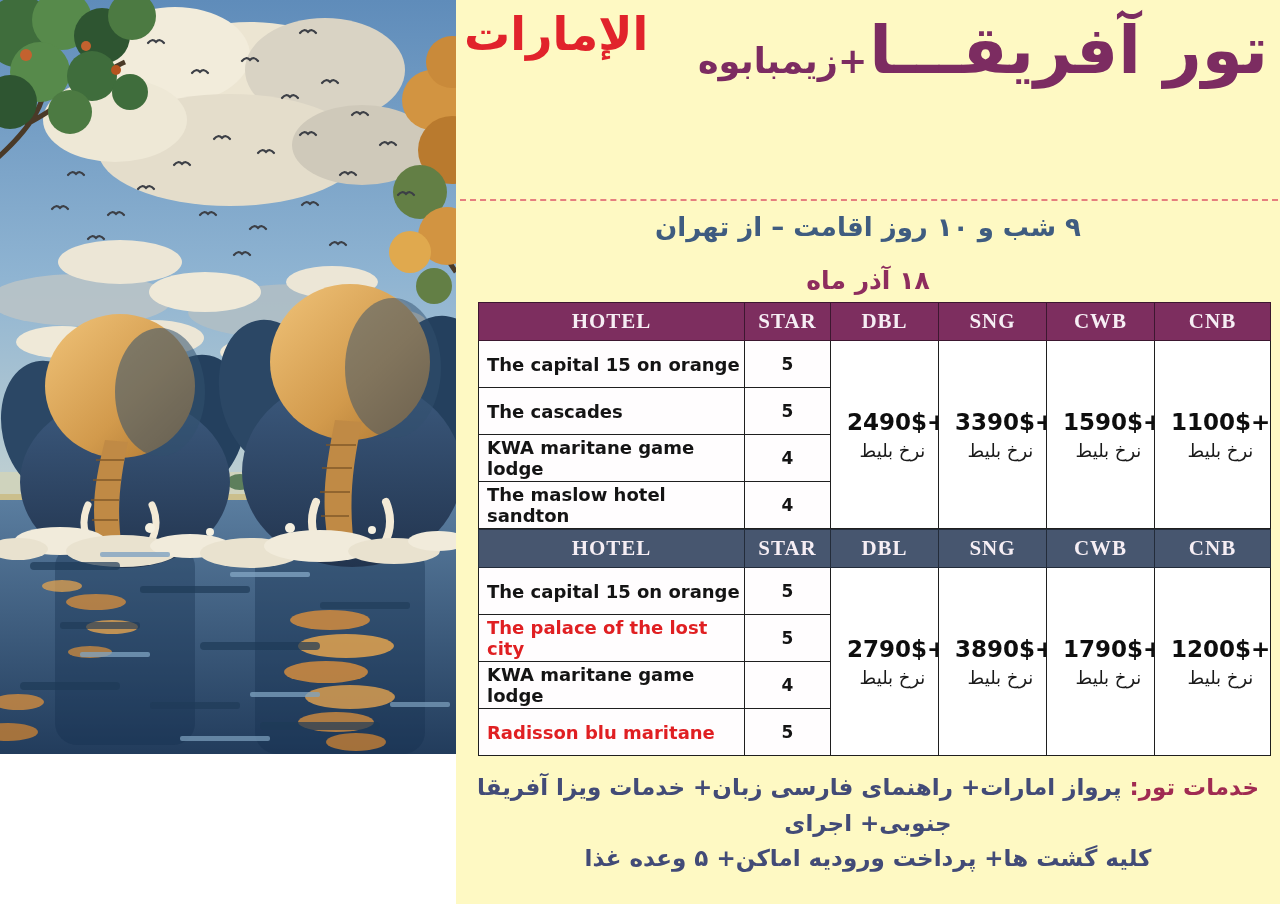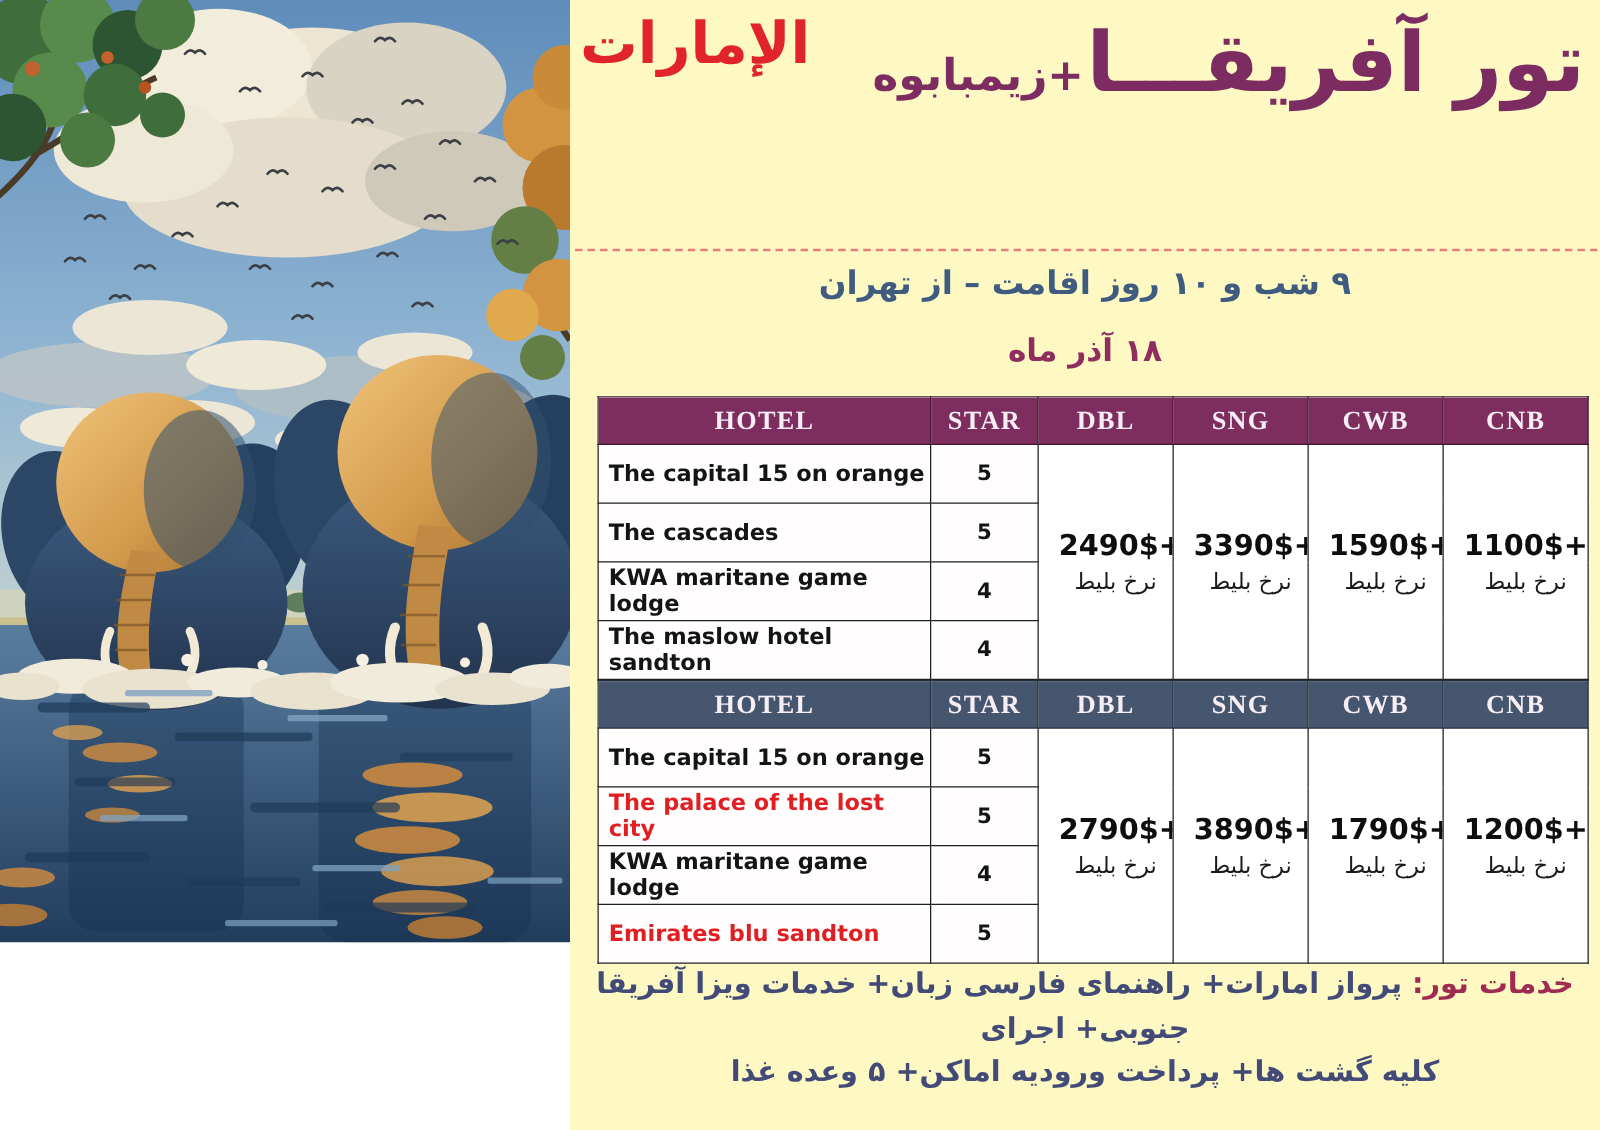--- a/index.html
+++ b/index.html
@@ -24,21 +24,21 @@
   
   .subtitle{position:absolute;top:142px;left:8px;right:8px;text-align:center;direction:rtl;
     color:#df3338;font-size:25px;font-weight:bold;font-style:italic;}
   .divider{position:absolute;top:199px;left:4px;right:2px;border-top:2px dashed #e57f7f;}
   
   .duration{position:absolute;top:212px;left:0;right:0;text-align:center;direction:rtl;
     color:#3f5c80;font-size:26px;font-weight:bold;}
   .start-date{position:absolute;top:250px;left:0;right:0;text-align:center;direction:rtl;
     color:#8e2d5e;font-size:25px;font-weight:bold;margin-top:16px;}
   
-  .tables{position:absolute;top:317px;left:22px;width:792px;}
+  .tables{position:absolute;top:302px;left:22px;width:792px;}
   table{border-collapse:collapse;table-layout:fixed;width:792px;background:#fffdfe;}
   th,td{border:1px solid #1f1f1f;text-align:center;padding:0;overflow:hidden;}
   thead th{height:37px;color:#f6eef4;font-family:"Liberation Serif","DejaVu Serif",serif;
     font-size:21px;font-weight:600;letter-spacing:1px;}
   .t1 thead th{background:#7d2e5f;border-color:#3d1730;}
   .t2 thead th{background:#47566f;border-color:#232c3a;}
   td.hotel{text-align:left;padding-left:8px;font-size:18px;font-weight:bold;color:#141414;height:46px;}
   td.star{font-size:17px;font-weight:bold;color:#141414;}
   td.price{vertical-align:middle;background:#ffffff;padding-left:16px;}
   .price-val{font-size:23px;font-weight:bold;color:#0e0e0e;}
@@ -338,21 +338,21 @@
         </tr>
         <tr>
           <td class="hotel red-name">The palace of the lost city</td>
           <td class="star">5</td>
         </tr>
         <tr>
           <td class="hotel">KWA maritane game lodge</td>
           <td class="star">4</td>
         </tr>
         <tr>
-          <td class="hotel red-name">Emirates blu sandton</td>
+          <td class="hotel red-name">Radisson blu maritane</td>
           <td class="star">5</td>
         </tr>
       </tbody>
     </table>
   </div>
 
   <div class="footer">
     <div class="f-services">
       <span class="label">خدمات تور:</span>
       <span>پرواز امارات+ راهنمای فارسی زبان+ خدمات ویزا آفریقا جنوبی+ اجرای</span>

